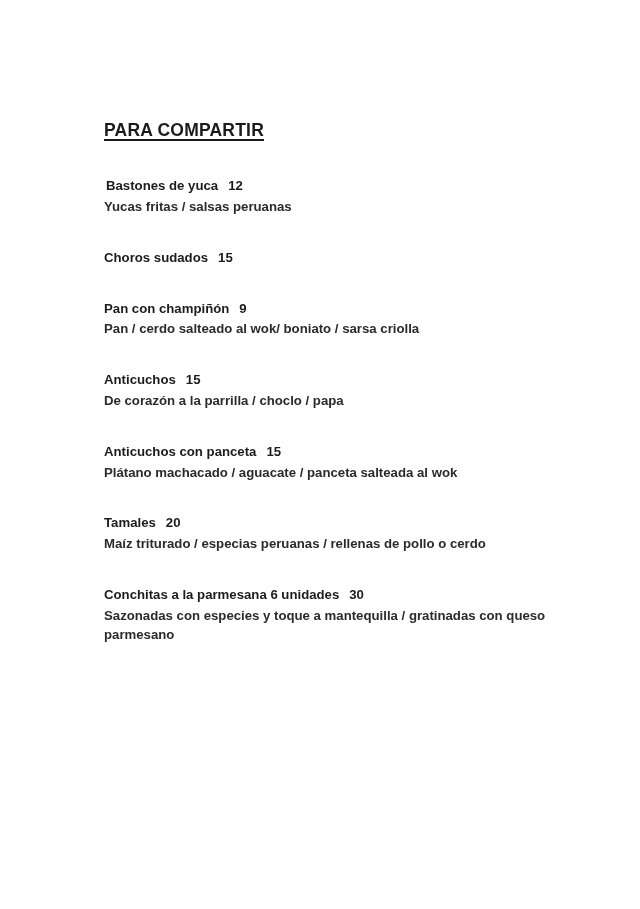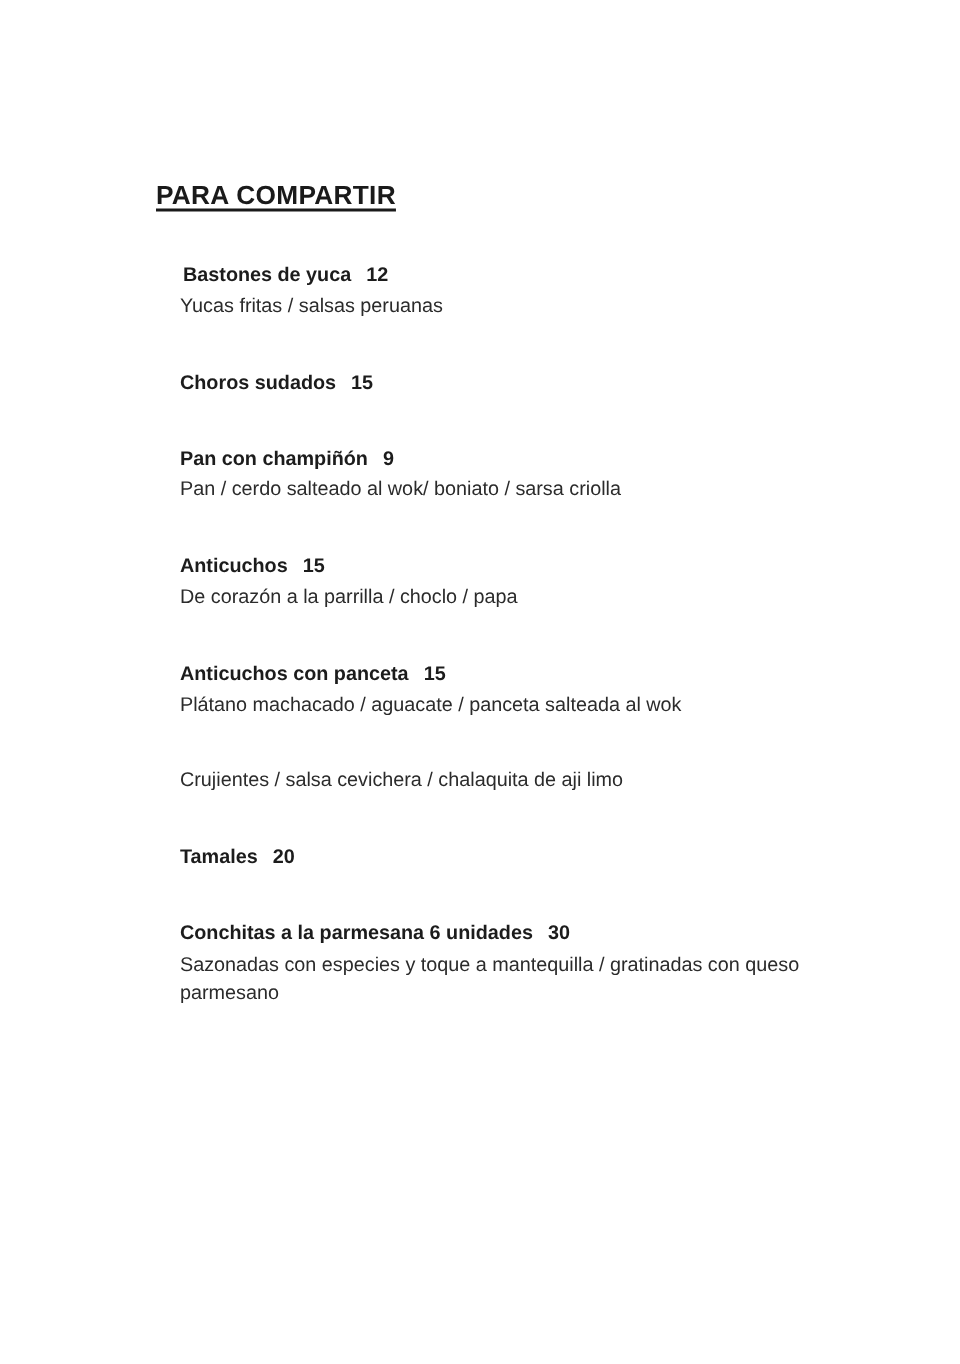--- a/index.html
+++ b/index.html
@@ -29,26 +29,26 @@
     width: 500px;
   }
   .section-title {
     font-size: 17.5px;
     font-weight: bold;
     letter-spacing: 0.2px;
     color: #1a1a1a;
     text-decoration: underline;
     text-underline-offset: 3px;
     text-decoration-thickness: 2px;
-    margin: 0 0 17px 0;
+    margin: 0 0 36px 0;
     display: inline-block;
     line-height: 1.15;
   }
   .items {
-    margin: 16px;
+    margin: 0;
     padding: 0;
     list-style: none;
   }
   .menu-item {
     margin: 0 0 31px 0;
   }
   .menu-item:last-child {
     margin-bottom: 0;
   }
   .item-head {
@@ -60,21 +60,21 @@
   }
   .item-name {
     font-weight: bold;
   }
   .item-price {
     font-weight: bold;
     margin-left: 10px;
   }
   .item-desc {
     font-size: 13.2px;
-    font-weight: normal;
+    font-weight: bold;
     line-height: 1.5;
     color: #2b2b2b;
     margin-top: 1px;
   }
   
   .menu-item.indented .item-head {
     padding-left: 2px;
   }
 </style>
 </head>
@@ -115,27 +115,27 @@
       </li>
 
       <li class="menu-item">
         <div class="item-head">
           <span class="item-name">Anticuchos con panceta</span><span class="item-price">15</span>
         </div>
         <div class="item-desc">Plátano machacado / aguacate / panceta salteada al wok</div>
       </li>
 
       <li class="menu-item">
-        <div class="item-desc">Crujientes / salsa cevichera / chalaquita de aji limo</div>
       </li>
 
       <li class="menu-item">
         <div class="item-head">
           <span class="item-name">Tamales</span><span class="item-price">20</span>
         </div>
+        <div class="item-desc">Maíz triturado / especias peruanas / rellenas de pollo o cerdo</div>
       </li>
 
 
       <li class="menu-item">
         <div class="item-head">
           <span class="item-name">Conchitas a la parmesana 6 unidades</span><span class="item-price">30</span>
         </div>
         <div class="item-desc">Sazonadas con especies y toque a mantequilla / gratinadas con queso parmesano</div>
       </li>
 

